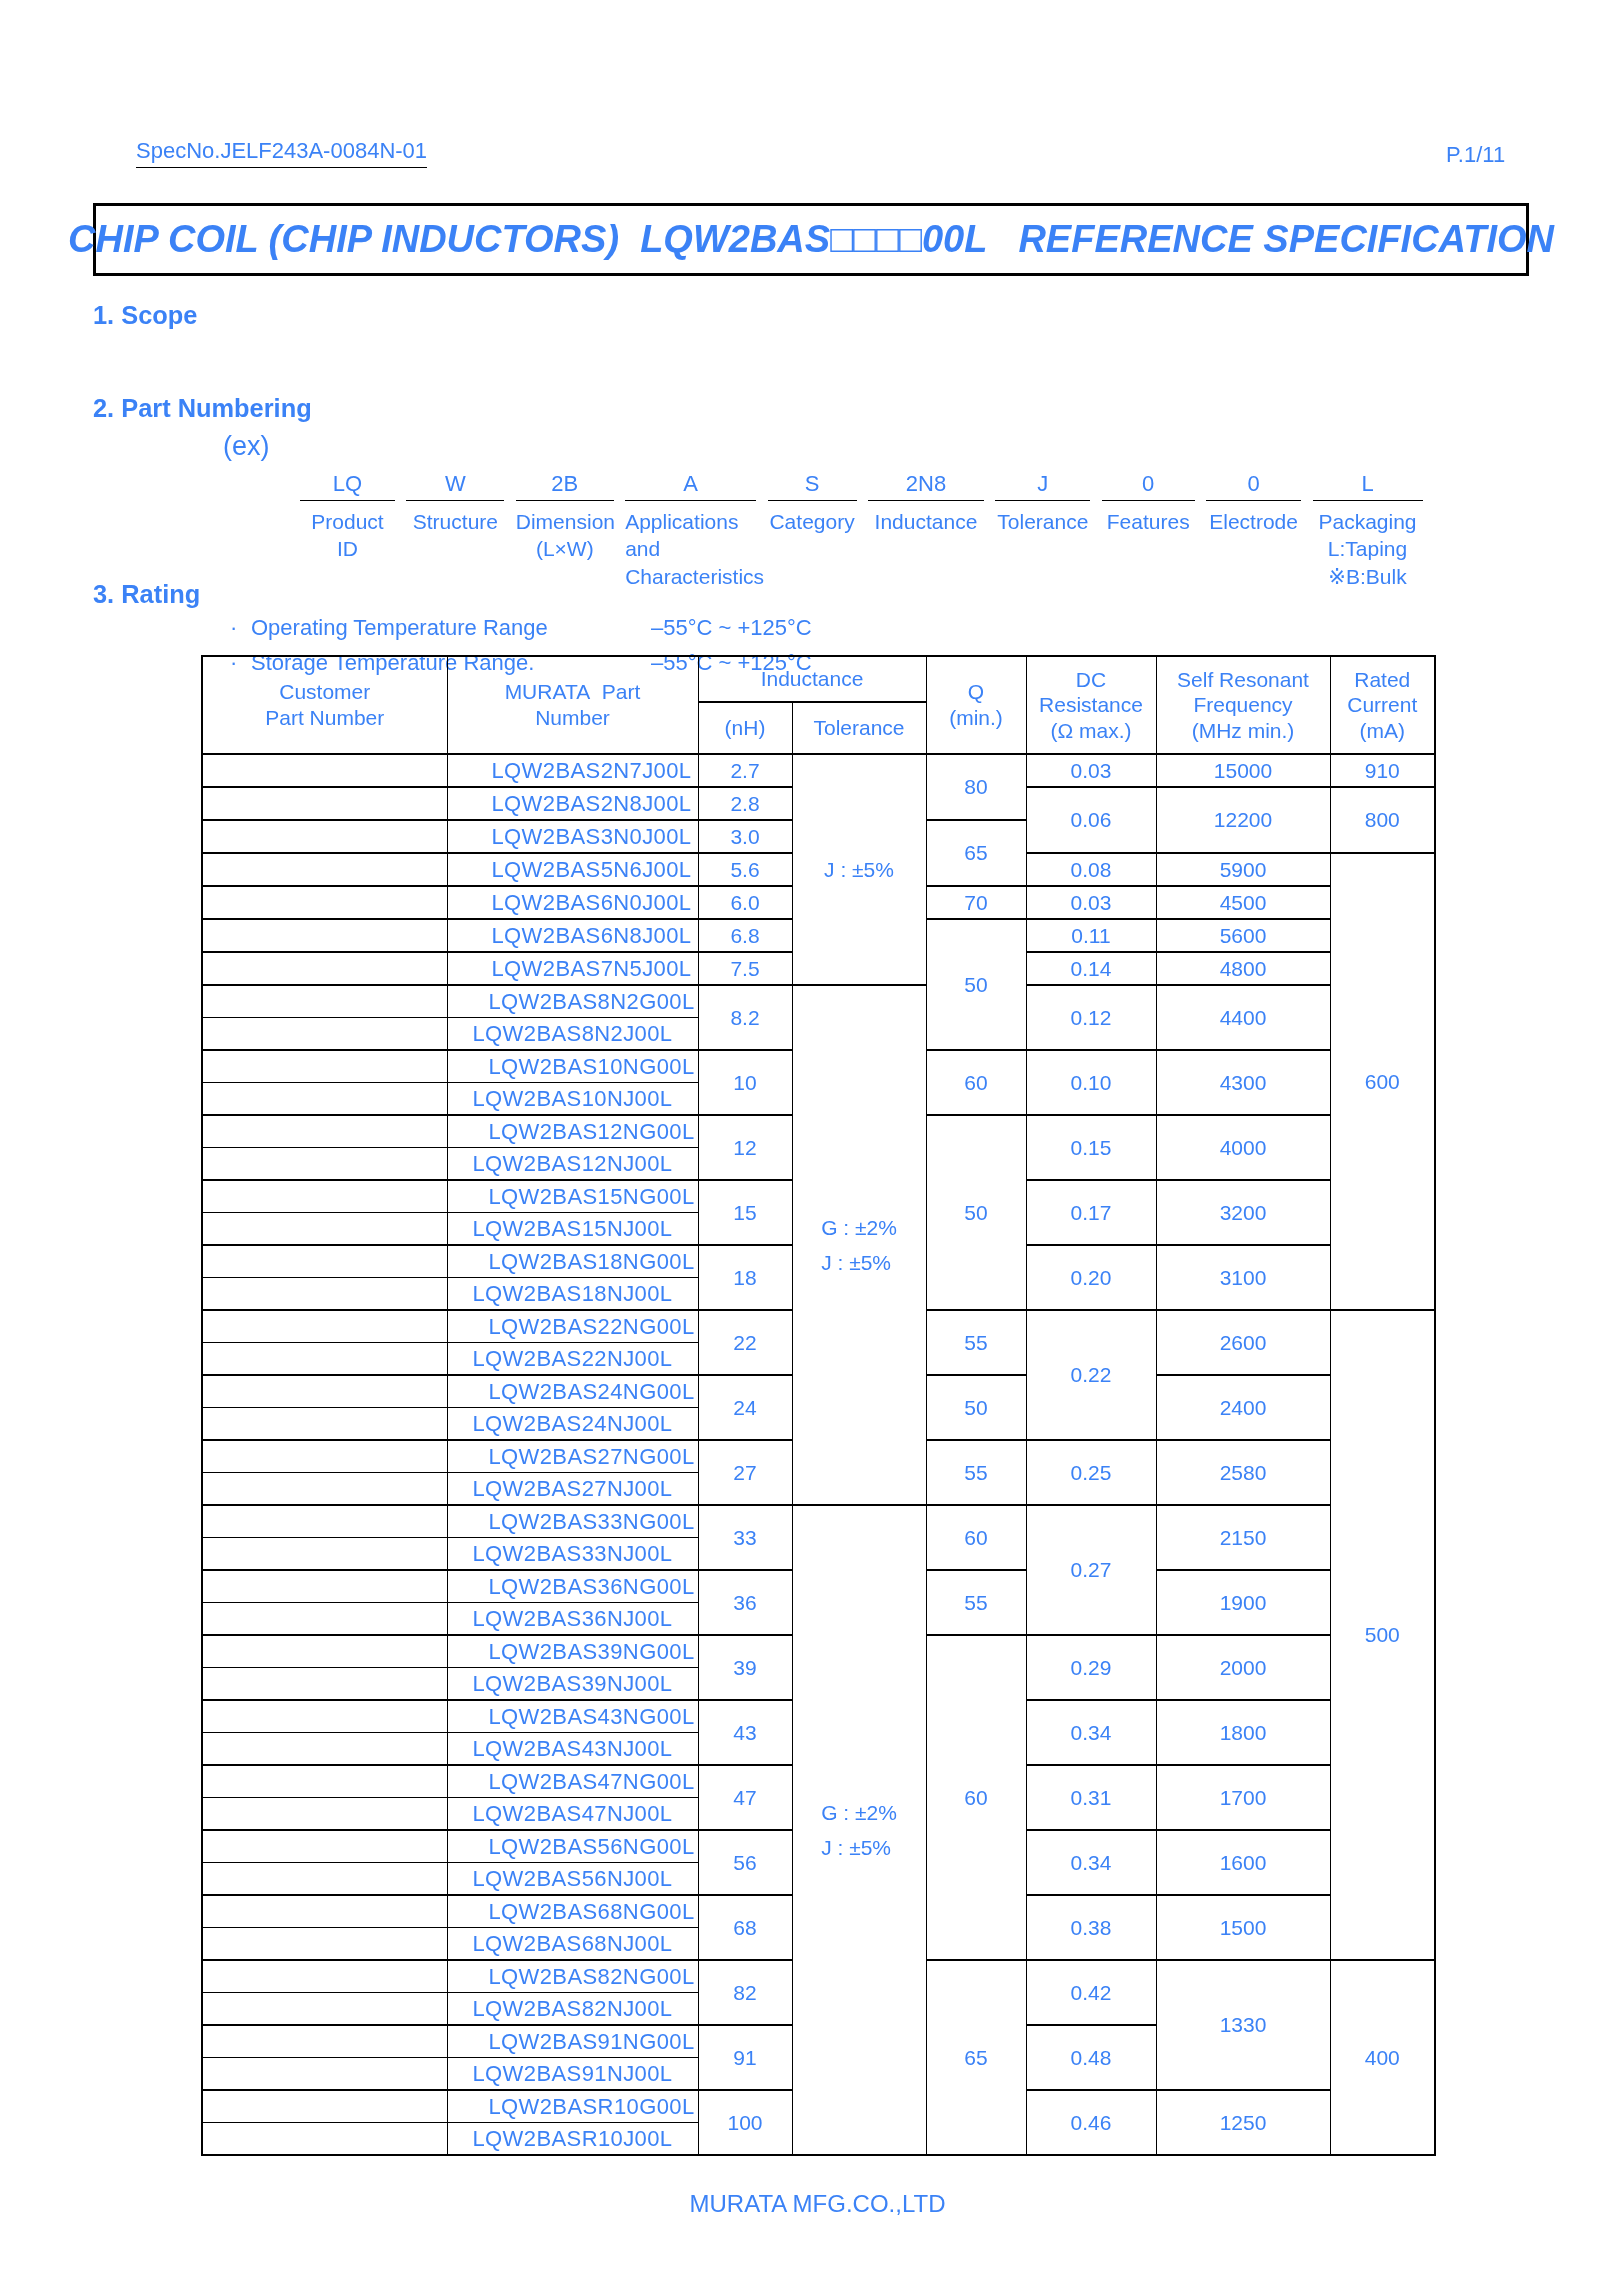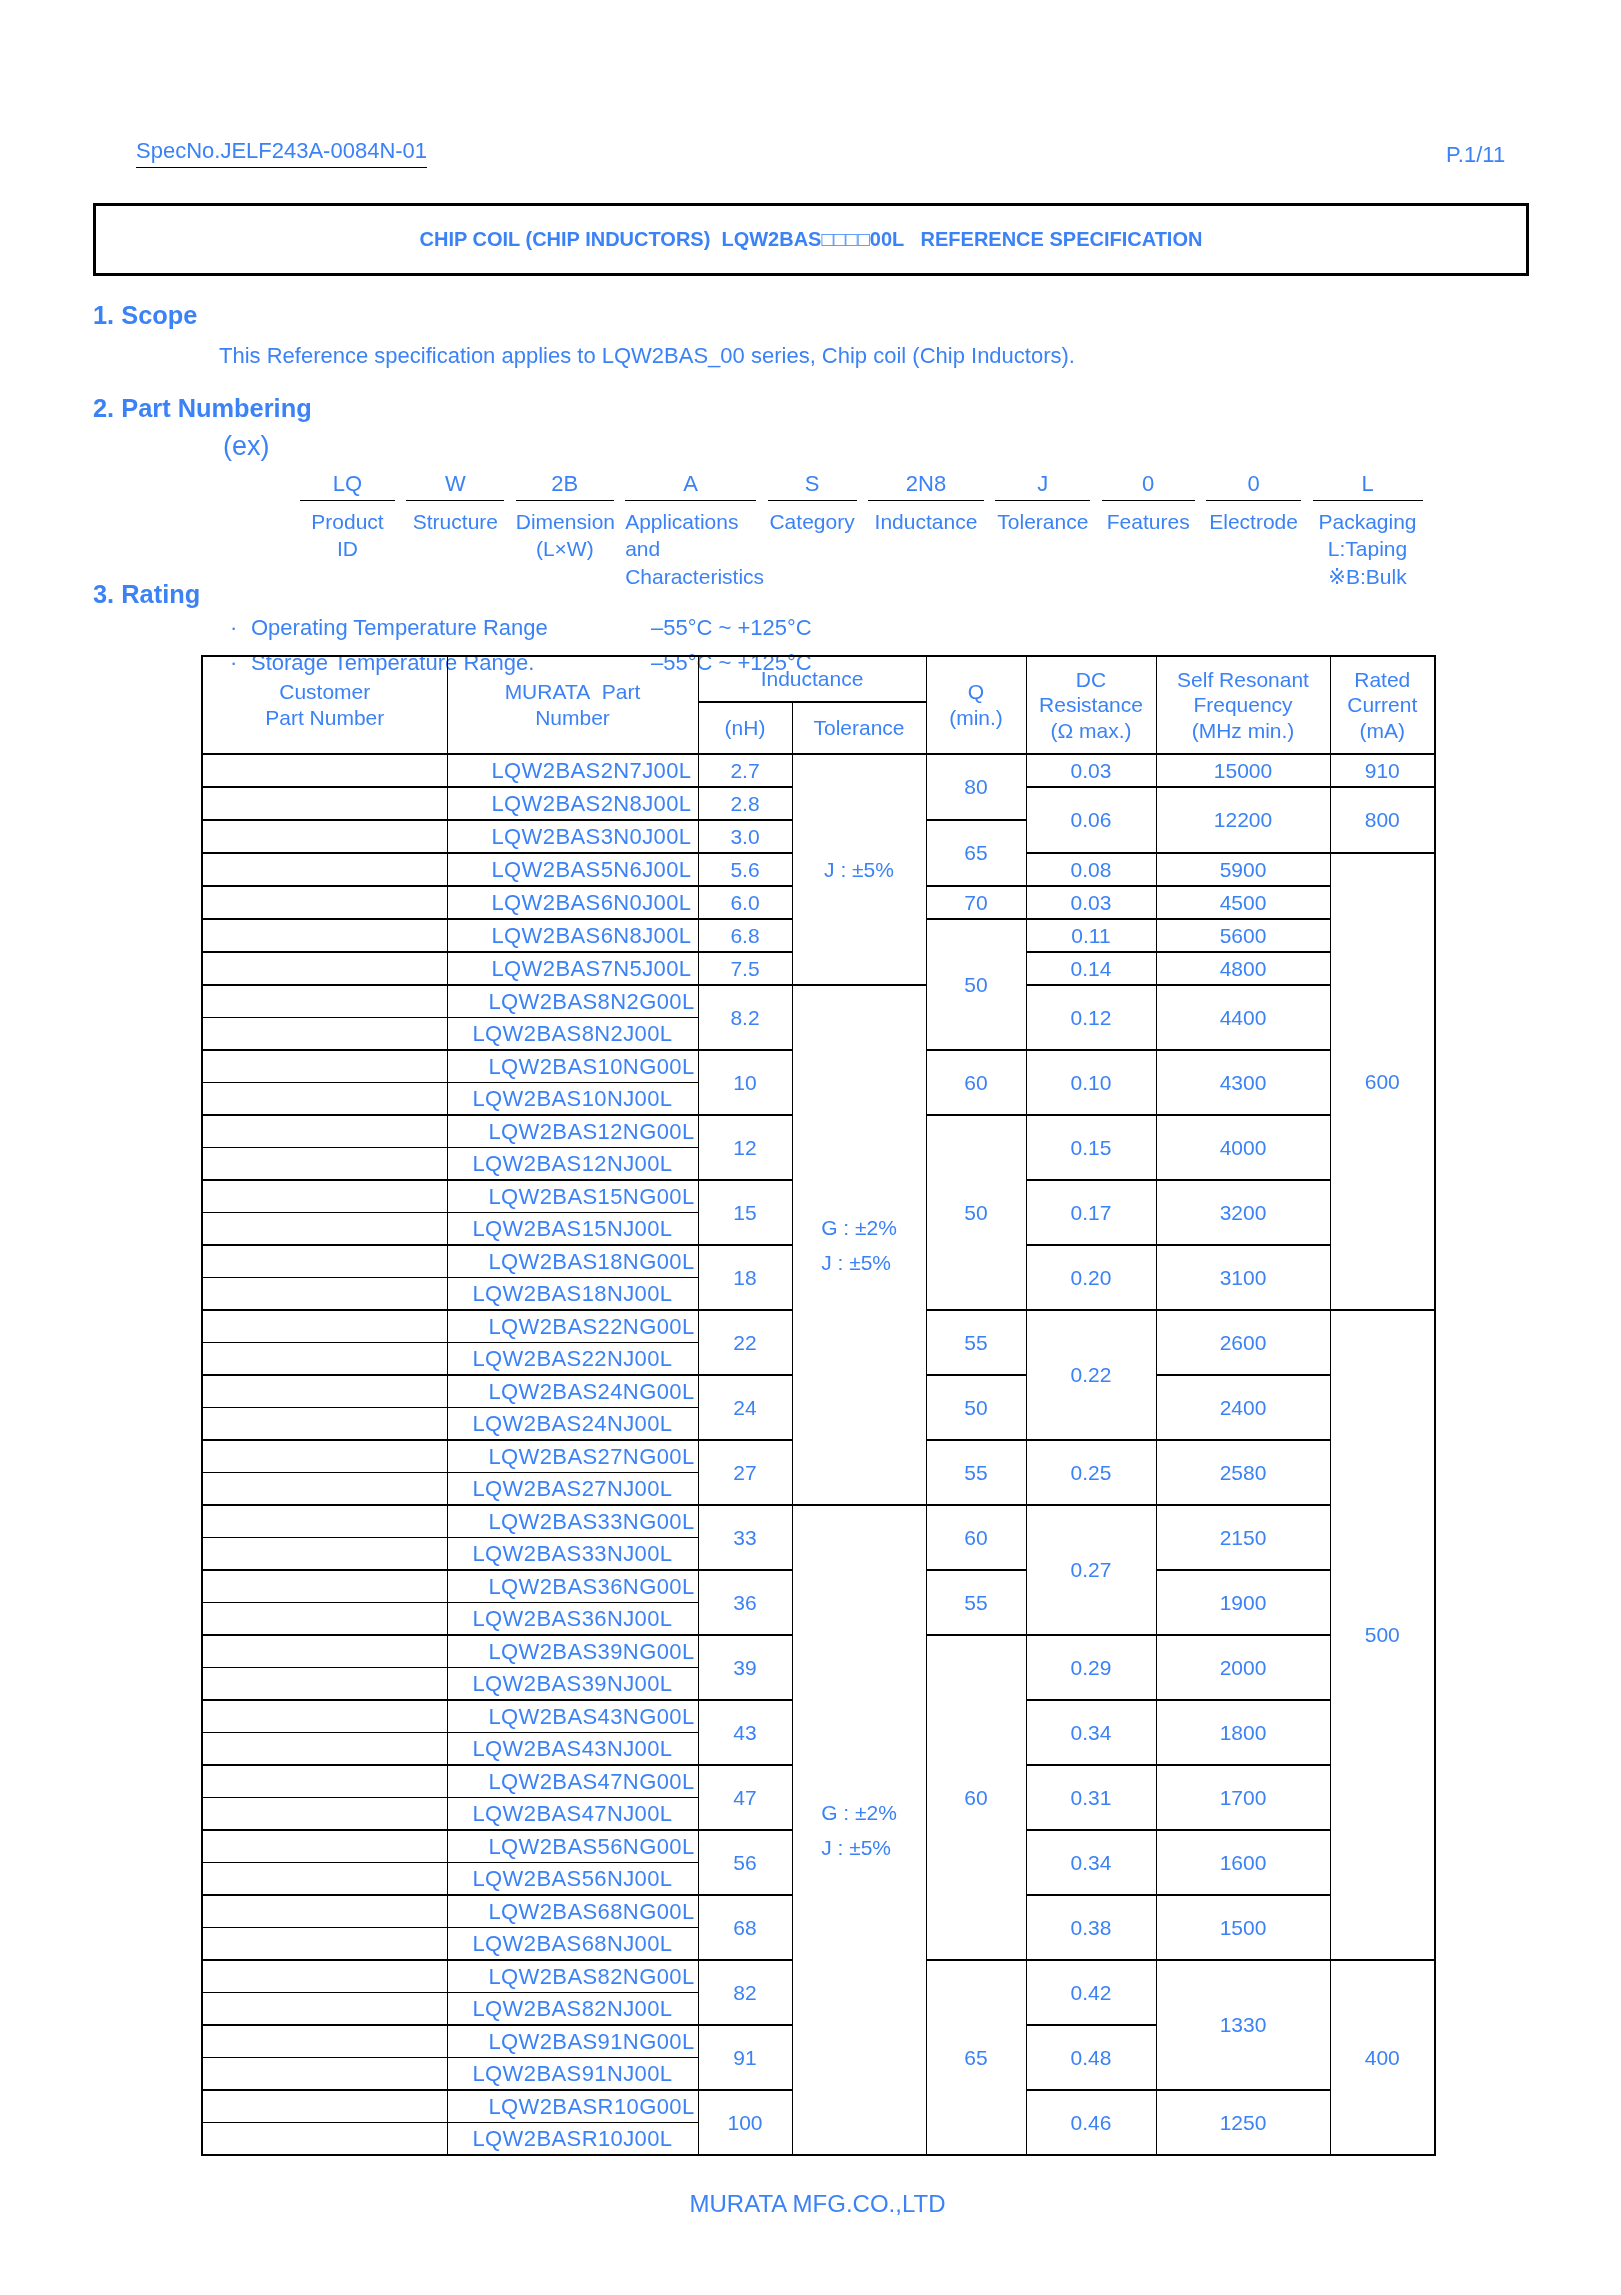--- a/index.html
+++ b/index.html
@@ -5,21 +5,21 @@
   html,body{margin:0;padding:0;background:#e8e8e8;}
   .page{position:relative;width:1622px;height:2295px;background:#ffffff;margin:0 auto;
         font-family:"Liberation Sans","DejaVu Sans",sans-serif;color:#3b82f6;overflow:hidden;}
   .spec-no{position:absolute;left:136px;top:138px;font-size:22px;border-bottom:1.8px solid #000;padding-bottom:2.6px;}
   .stamp{position:absolute;left:641px;top:110px;width:606px;height:82px;border:2.6px solid #000;
          display:flex;align-items:center;justify-content:center;background:#fff;}
   .stamp span{font-size:55px;font-weight:bold;letter-spacing:0.9px;-webkit-text-stroke:1.9px #000;
         text-shadow:0.9px 0 #000,-0.9px 0 #000,0 0.9px #000,1.3px 0.9px #000;}
   .page-no{position:absolute;left:1446px;top:142px;font-size:22px;}
   .title-box{position:absolute;left:93px;top:203px;width:1430px;height:67px;border:3.5px solid #000;
-         display:flex;align-items:center;justify-content:center;font-size:20px;font-weight:bold;white-space:pre;}
+         display:flex;align-items:center;justify-content:center;font-size:38px;font-weight:bold;white-space:pre;font-style:italic;}
   .h2{position:absolute;font-size:25.4px;font-weight:bold;}
   #scope-h{left:93px;top:301px;}
   #scope-p{position:absolute;left:219px;top:343px;font-size:22px;}
   #pn-h{left:93px;top:394px;}
   .pn-row{position:absolute;left:223px;top:431px;display:flex;align-items:flex-start;}
   .pn-ex{width:77px;font-size:27px;}
   .pn-col{margin-right:11.4px;text-align:center;}
   .pn-code{font-size:22px;border-bottom:1.8px solid #000;padding-bottom:2.6px;margin-top:40px;}
   .pn-labels{margin-top:7px;font-size:21px;line-height:1.32;}
   .pn-labels.left{text-align:left;}
@@ -48,21 +48,20 @@
 
 <div class="page">
   <span class="spec-no">SpecNo.JELF243A-0084N-01</span>
   <span class="page-no">P.1/11</span>
 
   <div class="title-box">
     <span>CHIP COIL (CHIP INDUCTORS)  LQW2BAS□□□□00L   REFERENCE SPECIFICATION</span>
   </div>
 
   <div class="h2" id="scope-h">1. Scope</div>
-  <div id="scope-p">This Reference specification applies to LQW2BAS_00 series, Chip coil (Chip Inductors).</div>
 
   <div class="h2" id="pn-h">2. Part Numbering</div>
   <div class="pn-row">
     <span class="pn-ex">(ex)</span>
     <span id="pn-cols" style="display:flex;">
         <div class="pn-col" style="width: 95px;">
           <div class="pn-code">LQ</div>
           <div class="pn-labels">
             <div>Product ID</div>
           </div>

